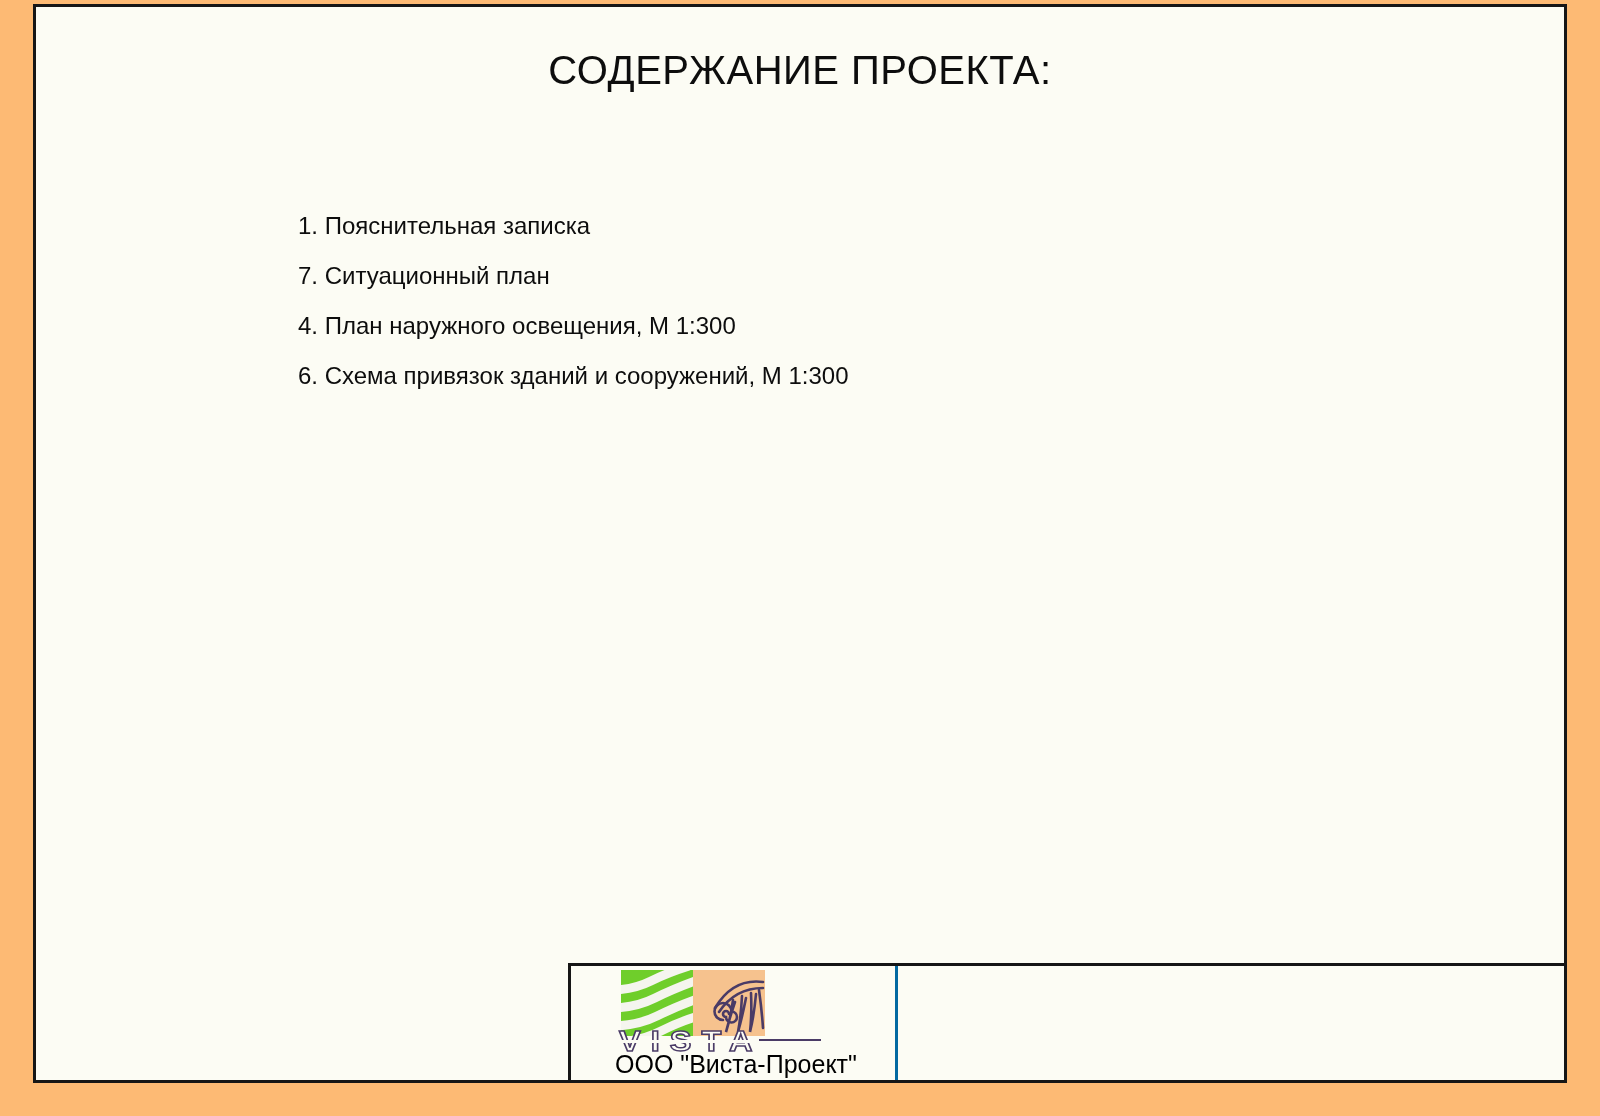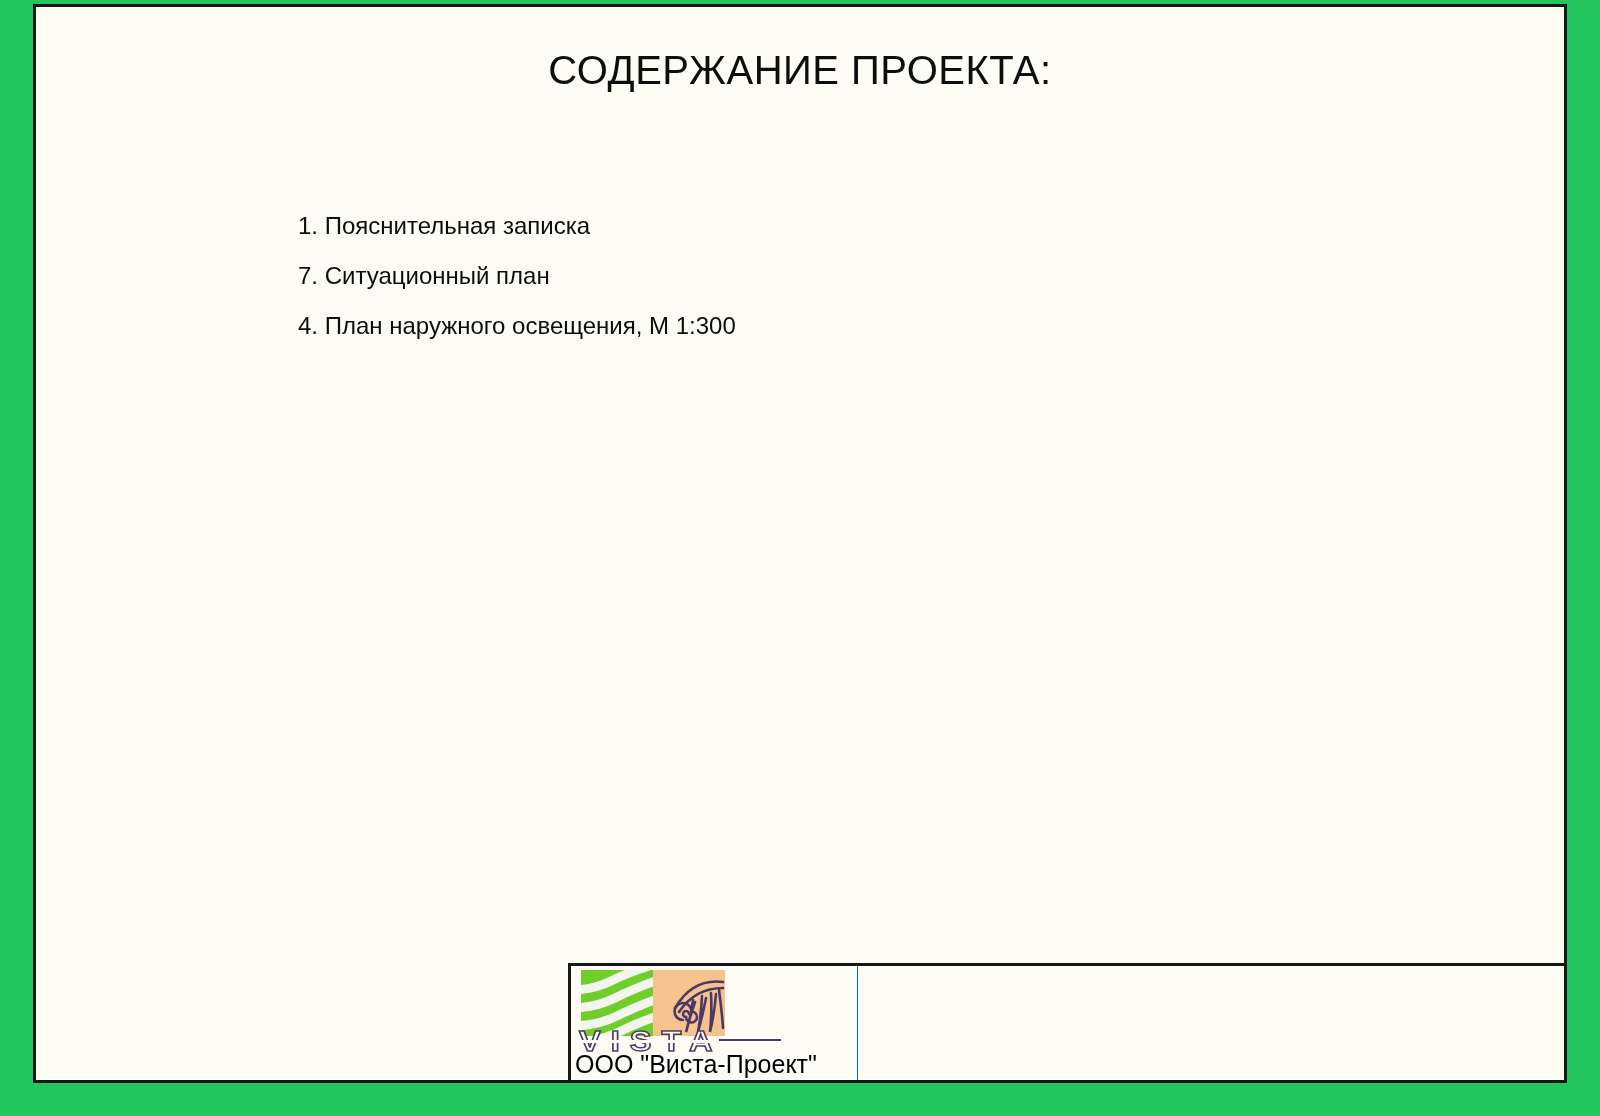--- a/index.html
+++ b/index.html
@@ -1,21 +1,21 @@
 <!DOCTYPE html>
 <html style="--sheet-background: #fcfcf4; --border: #161616; --text: #0d0d0d; --logo-green: #6fce2b; --logo-peach: #f6c28e; --logo-purple: #4a3b66; --logo-stripe-white: #f5f5ef;"><head>
 <meta charset="utf-8">
 <style>
   html, body { margin: 0; padding: 0; }
   body { background: #ffffff; }
   .screen {
     position: relative;
     width: 1600px;
     height: 1116px;
-    background: #22c55e;
+    background: #fdba74;
     overflow: hidden;
     font-family: "Liberation Sans", sans-serif;
     color: var(--text, #0d0d0d);
   }
   .sheet {
     position: absolute;
     left: 33px;
     top: 4px;
     width: 1534px;
     height: 1079px;
@@ -54,22 +54,23 @@
     border: 3px solid var(--border, #161616);
     border-right: none;
     border-bottom: none;
     display: flex;
     background: var(--sheet-background, #fcfcf4);
   }
   .tb-cell-logo {
     position: relative;
     width: 287px;
     box-sizing: border-box;
-    border-right: 1px solid #0369a1;
+    border-right: 3px solid #0369a1;
     overflow: hidden;
+    margin-left: 40px;
   }
   .tb-cell-empty { flex: 1; }
   .logo-img {
     position: absolute;
     left: 10px;
     top: 4px;
     display: flex;
     line-height: 0;
   }
   .vista-word {
@@ -118,20 +119,21 @@
 
 <div class="screen">
   <div class="sheet">
 
     <div class="page-title">СОДЕРЖАНИЕ ПРОЕКТА:</div>
 
     <div class="contents-list">
       <div class="list-item">1. Пояснительная записка</div>
       <div class="list-item">7. Ситуационный план</div>
       <div class="list-item">4. План наружного освещения, М 1:300</div>
+      <div class="list-item">6. Схема привязок зданий и сооружений, М 1:300</div>
     </div>
 
     <div class="title-block">
       <div class="tb-cell-logo">
 
         <div class="logo-img">
           <svg width="72" height="66" viewBox="0 0 72 66">
             <rect x="0" y="0" width="72" height="66" fill="#6fce2b"></rect>
             <g fill="none" stroke="#f5f5ef" stroke-width="9" stroke-linecap="butt">
               <path d="M -6 20 Q 14 19 30 11 T 68 -4"></path>

